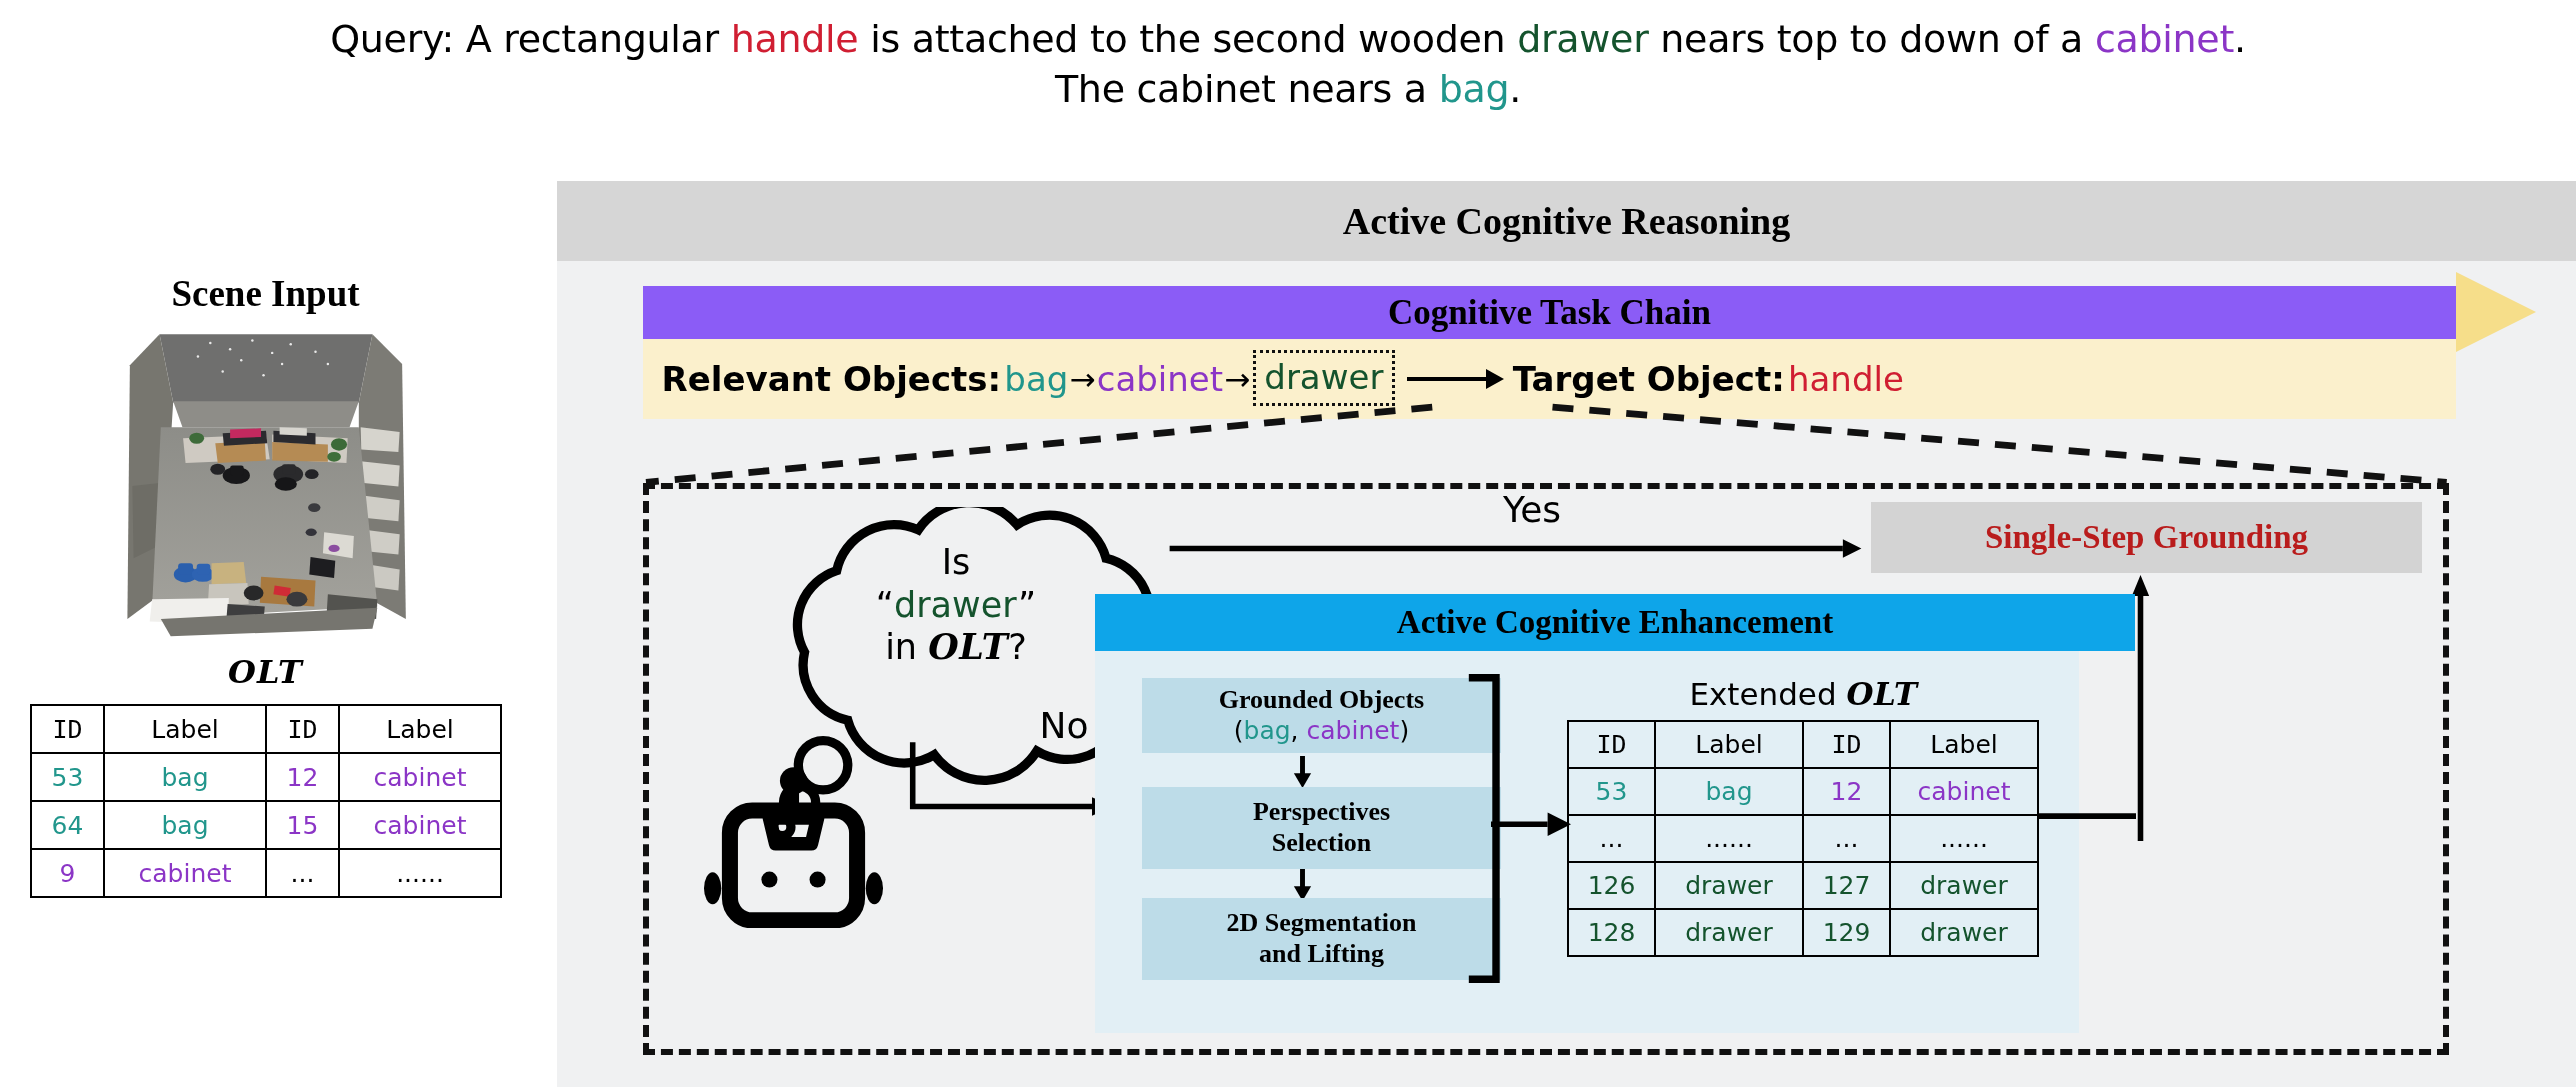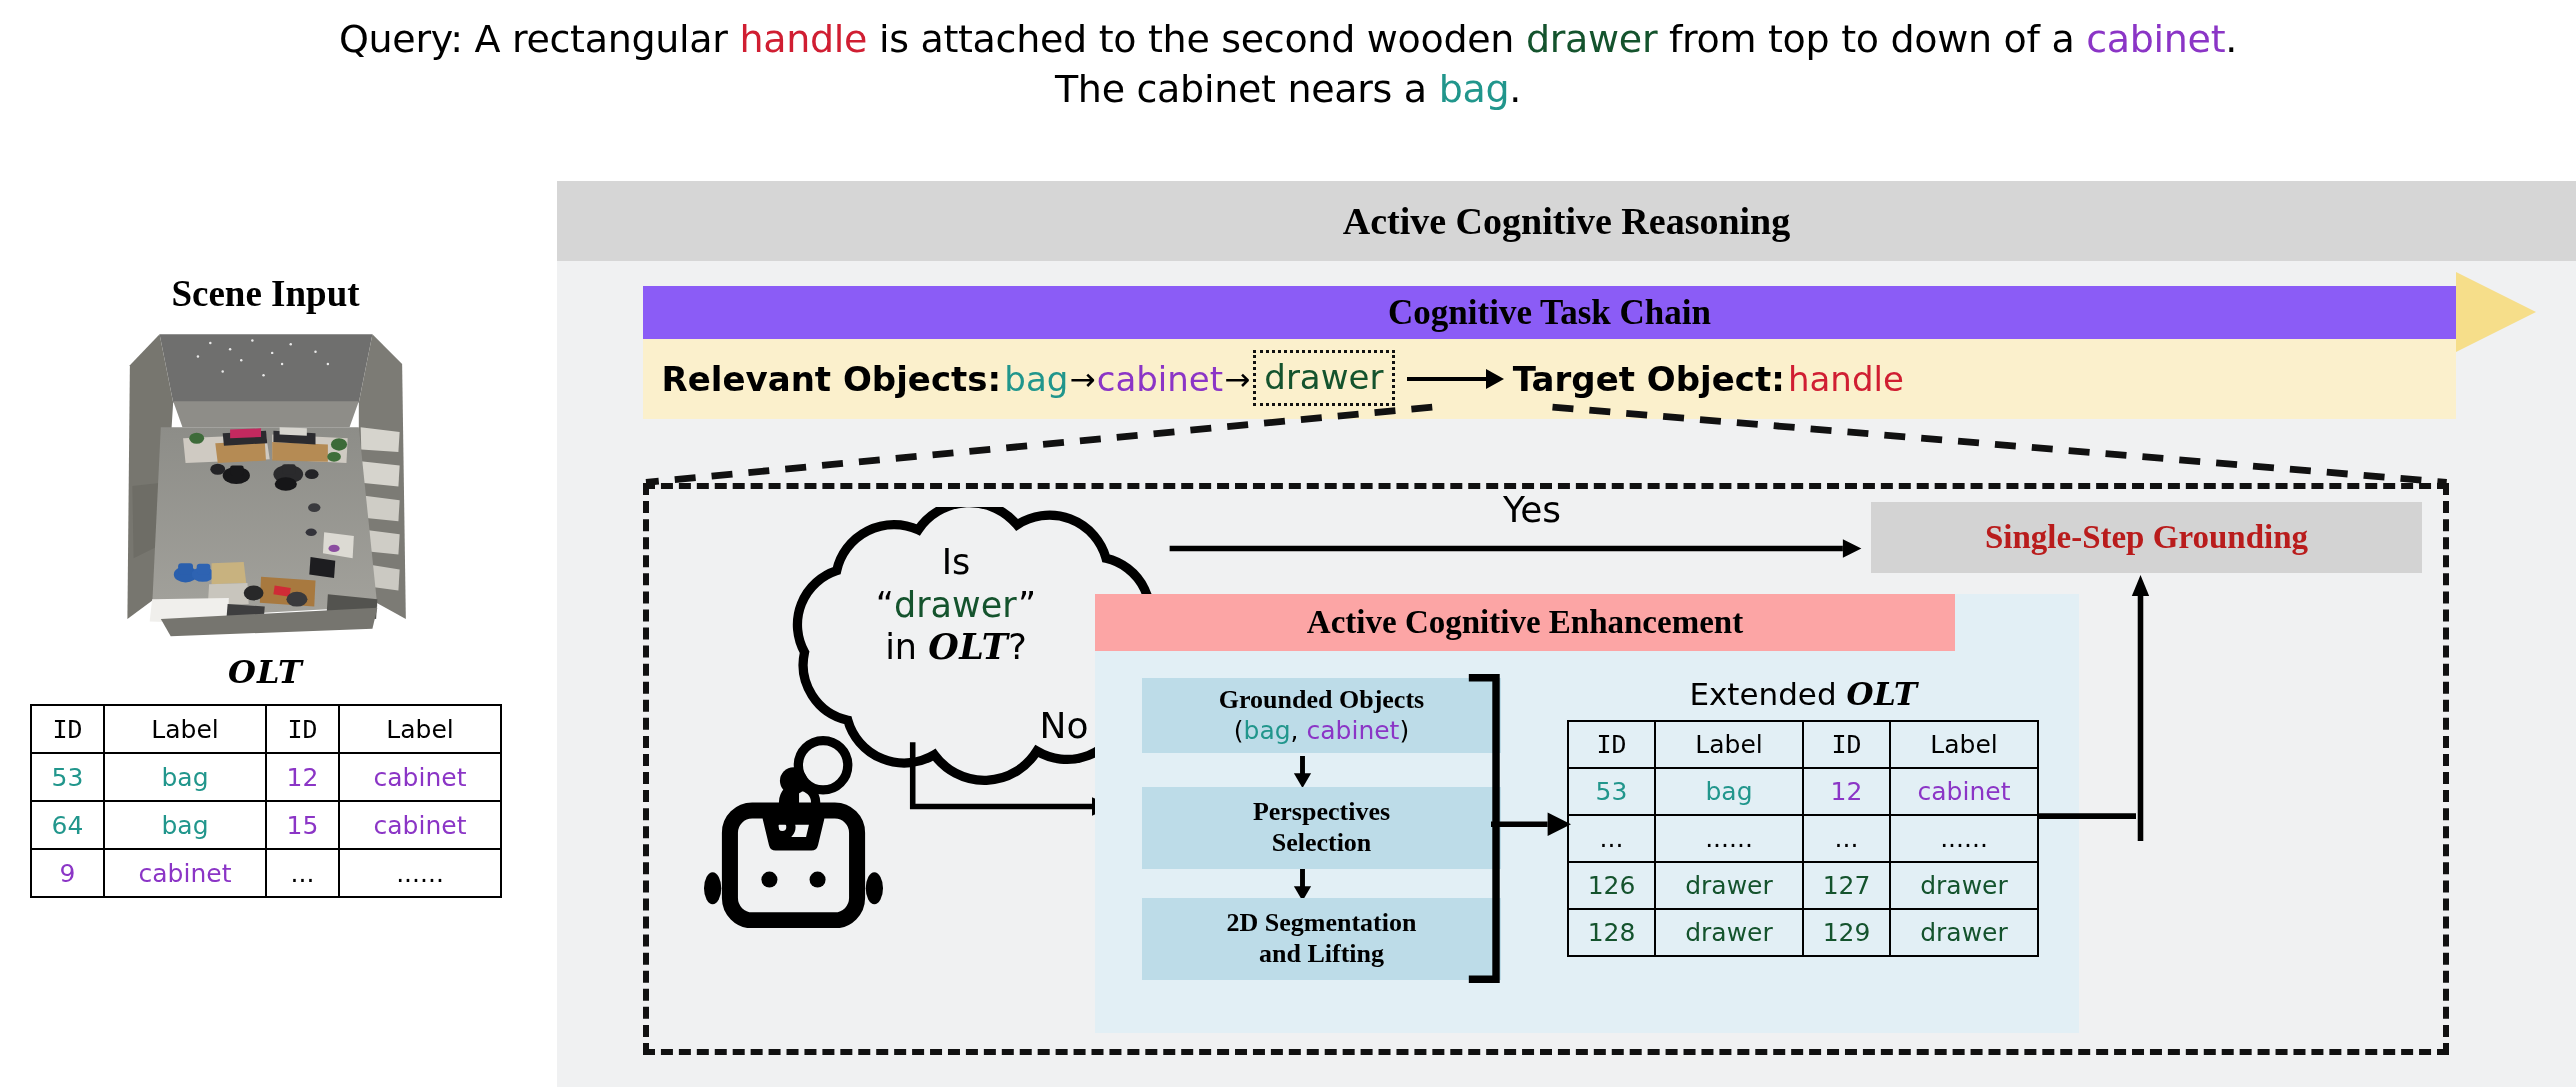--- a/index.html
+++ b/index.html
@@ -151,21 +151,21 @@
   }
   #ssg span{
     font-family:"Liberation Serif",serif;font-weight:bold;font-size:33px;color:#b91c1c;
     white-space:nowrap;
   }
   #ssg-up{left:2128px;top:575px;width:25px;height:266px;}
 
   
   #ace{left:1095px;top:594px;width:984px;height:439px;background:#E2EFF5;}
   #ace-header{
-    left:1095px;top:594px;width:860px;height:57px;background:#fca5a5;
+    left:1095px;top:594px;width:1040px;height:57px;background:#0ea5e9;
     display:flex;align-items:center;justify-content:center;
   }
   #ace-header span{
     font-family:"Liberation Serif",serif;font-weight:bold;font-size:33px;color:#000;
   }
   .ace-step{
     position:absolute;left:1142px;width:359px;background:#BDDCE8;
     display:flex;flex-direction:column;align-items:center;justify-content:center;
     text-align:center;
     font-family:"Liberation Serif",serif;font-weight:bold;font-size:26px;color:#000;
@@ -196,21 +196,21 @@
   table.olt.ext td{height:45px;font-size:25px;}
   table.olt.ext col.idc{width:87px;}
   table.olt.ext col.lbc{width:148px;}
 
   #ext-out{left:2037px;top:810px;width:99px;height:6.2px;}
 </style>
 </head>
 <body>
 
 <div class="abs" id="query">
-  <span>Query: A rectangular </span><span class="c-handle">handle</span><span> is attached to the second wooden </span><span class="c-drawer">drawer</span><span> from top to down of a </span><span class="c-cabinet">cabinet</span><span>.</span><br>
+  <span>Query: A rectangular </span><span class="c-handle">handle</span><span> is attached to the second wooden </span><span class="c-drawer">drawer</span><span> nears top to down of a </span><span class="c-cabinet">cabinet</span><span>.</span><br>
   <span>The cabinet nears a </span><span class="c-bag">bag</span><span>.</span>
 </div>
 
 <div class="abs" id="scene-title">Scene Input</div>
 
 <div class="abs" id="scene-img">
   <svg width="396" height="322" viewBox="0 0 640 520">
     <defs>
       <linearGradient id="floorg" x1="0" y1="0" x2="0" y2="1">
         <stop offset="0" stop-color="#8d8d88"></stop>

